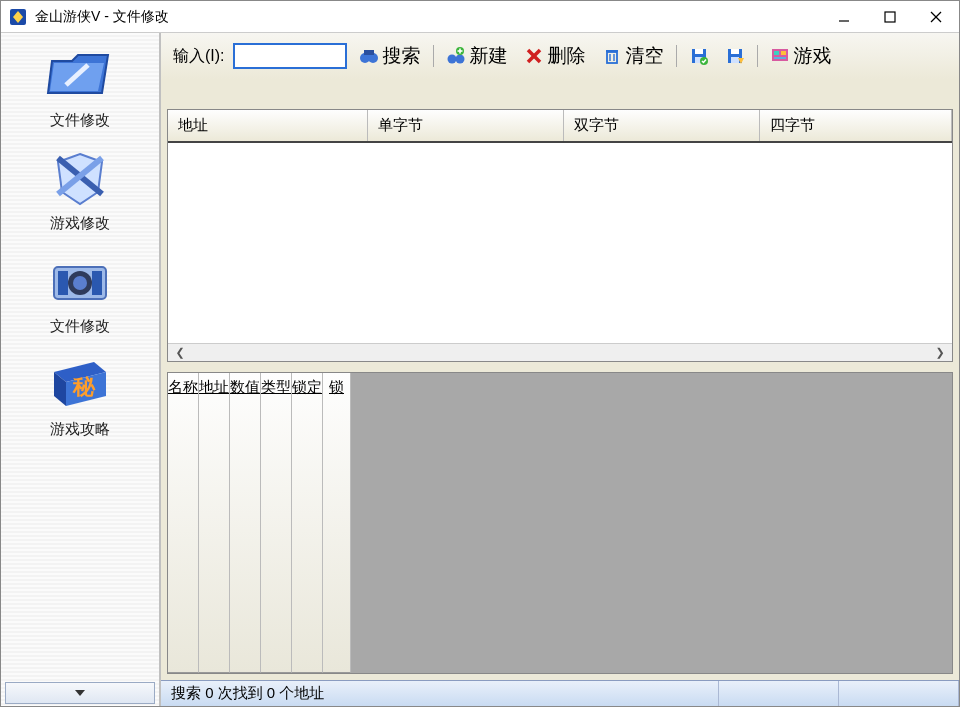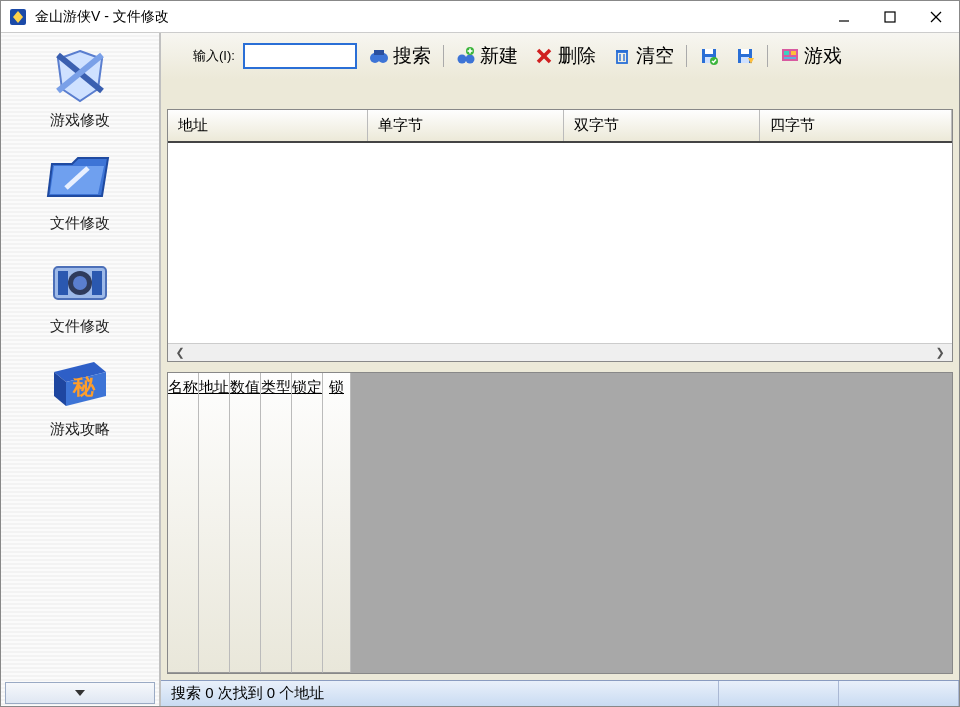--- a/index.html
+++ b/index.html
@@ -22,21 +22,21 @@
 .side-icon { width: 72px; height: 62px; margin: 0 auto 6px; display: flex; align-items: center; justify-content: center; }
 .side-label { font-size: 15px; color: #222; }
 .sidebar-scroll { height: 22px; background: linear-gradient(#f6f8fb, #dfe7f3); border: 1px solid #9aaac4; margin: 2px 4px; display: flex; align-items: center; justify-content: center; }
 .sidebar-scroll span { border-left: 5px solid transparent; border-right: 5px solid transparent; border-top: 6px solid #333; }
 
 
 .main { flex: 1; display: flex; flex-direction: column; background: #ece9d8; min-width: 0; }
 
 
 .toolbar { display: flex; align-items: center; gap: 8px; padding: 8px 12px; background: linear-gradient(#f7f6f1, #ece9d8); }
-.tb-label { font-size: 13px; margin-left: 20px; }
+.tb-label { font-size: 16px; }
 .tb-input { width: 114px; height: 26px; border: 2px solid #2a6fd6; background: #fff; padding: 0 4px; font-size: 13px; }
 .tb-sep { width: 1px; height: 22px; background: #aaa; }
 .tb-btn { display: flex; align-items: center; gap: 4px; padding: 2px 4px; cursor: default; font-size: 19px; }
 .tb-icon { width: 20px; height: 20px; display: block; }
 
 
 .tbl-area { display: flex; flex-direction: column; flex: 1; min-height: 0; padding: 0; }
 .upper-pad { height: 30px; background: #ece9d8; }
 .upper-table { border: 1px solid #888; background: #fff; margin: 0 6px; display: flex; flex-direction: column; }
 .thead { display: flex; border-bottom: 2px solid #444; }
@@ -88,36 +88,36 @@
     </div>
   </div>
 
   <div class="body">
 
     <div class="sidebar">
       <div class="sidebar-items">
         <div class="side-item">
           <div class="side-icon">
             <svg viewBox="0 0 72 62">
+                <polygon points="8,18 28,18 34,12 64,12 58,50 4,50" fill="#3d74d6" stroke="#1f4aa0" stroke-width="2"></polygon>
+                <polygon points="10,20 60,20 54,48 6,48" fill="#6fa0ef"></polygon>
+                <line x1="22" y1="42" x2="44" y2="22" stroke="#e8f0ff" stroke-width="5"></line>
+              </svg>
+          </div>
+          <div class="side-label">文件修改</div>
+        </div>
+        <div class="side-item">
+          <div class="side-icon">
+            <svg viewBox="0 0 72 62">
                 <polygon points="36,8 58,16 54,46 36,58 18,46 14,16" fill="#cfe1ff" stroke="#5a7ecf" stroke-width="2"></polygon>
                 <line x1="14" y1="12" x2="58" y2="48" stroke="#3a5fb0" stroke-width="6"></line>
                 <line x1="58" y1="12" x2="14" y2="48" stroke="#7aa0e8" stroke-width="6"></line>
               </svg>
           </div>
           <div class="side-label">游戏修改</div>
-        </div>
-        <div class="side-item">
-          <div class="side-icon">
-            <svg viewBox="0 0 72 62">
-                <polygon points="8,18 28,18 34,12 64,12 58,50 4,50" fill="#3d74d6" stroke="#1f4aa0" stroke-width="2"></polygon>
-                <polygon points="10,20 60,20 54,48 6,48" fill="#6fa0ef"></polygon>
-                <line x1="22" y1="42" x2="44" y2="22" stroke="#e8f0ff" stroke-width="5"></line>
-              </svg>
-          </div>
-          <div class="side-label">文件修改</div>
         </div>
         <div class="side-item">
           <div class="side-icon">
             <svg viewBox="0 0 72 62">
                 <rect x="10" y="18" width="52" height="32" rx="4" fill="#9db9e8" stroke="#4c6fb8" stroke-width="2"></rect>
                 <rect x="14" y="22" width="10" height="24" fill="#2a58b0"></rect>
                 <rect x="48" y="22" width="10" height="24" fill="#2a58b0"></rect>
                 <circle cx="36" cy="34" r="12" fill="#2f3b5c"></circle>
                 <circle cx="36" cy="34" r="7" fill="#5a7ecf"></circle>
               </svg>

